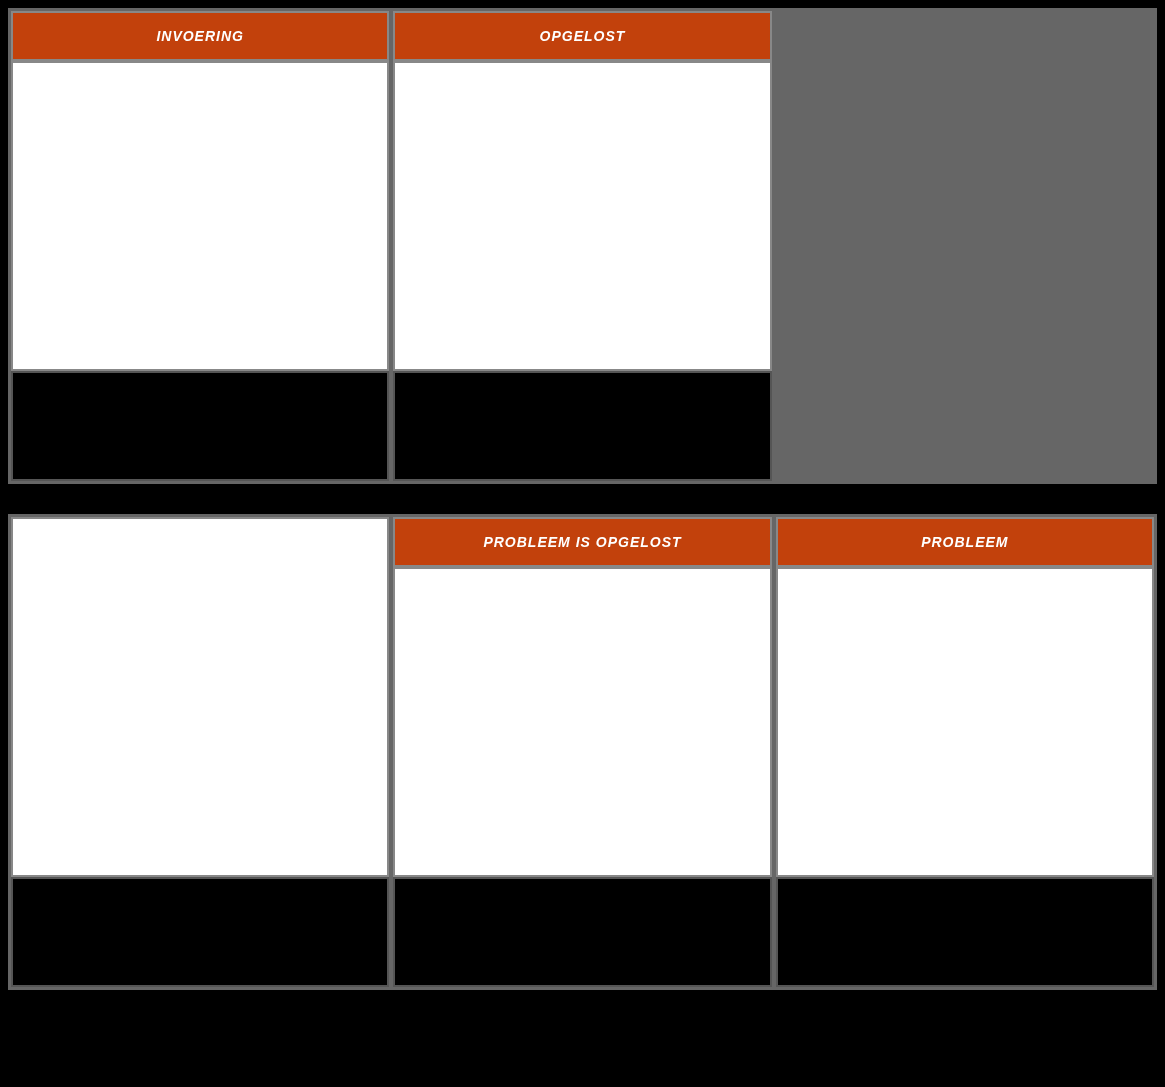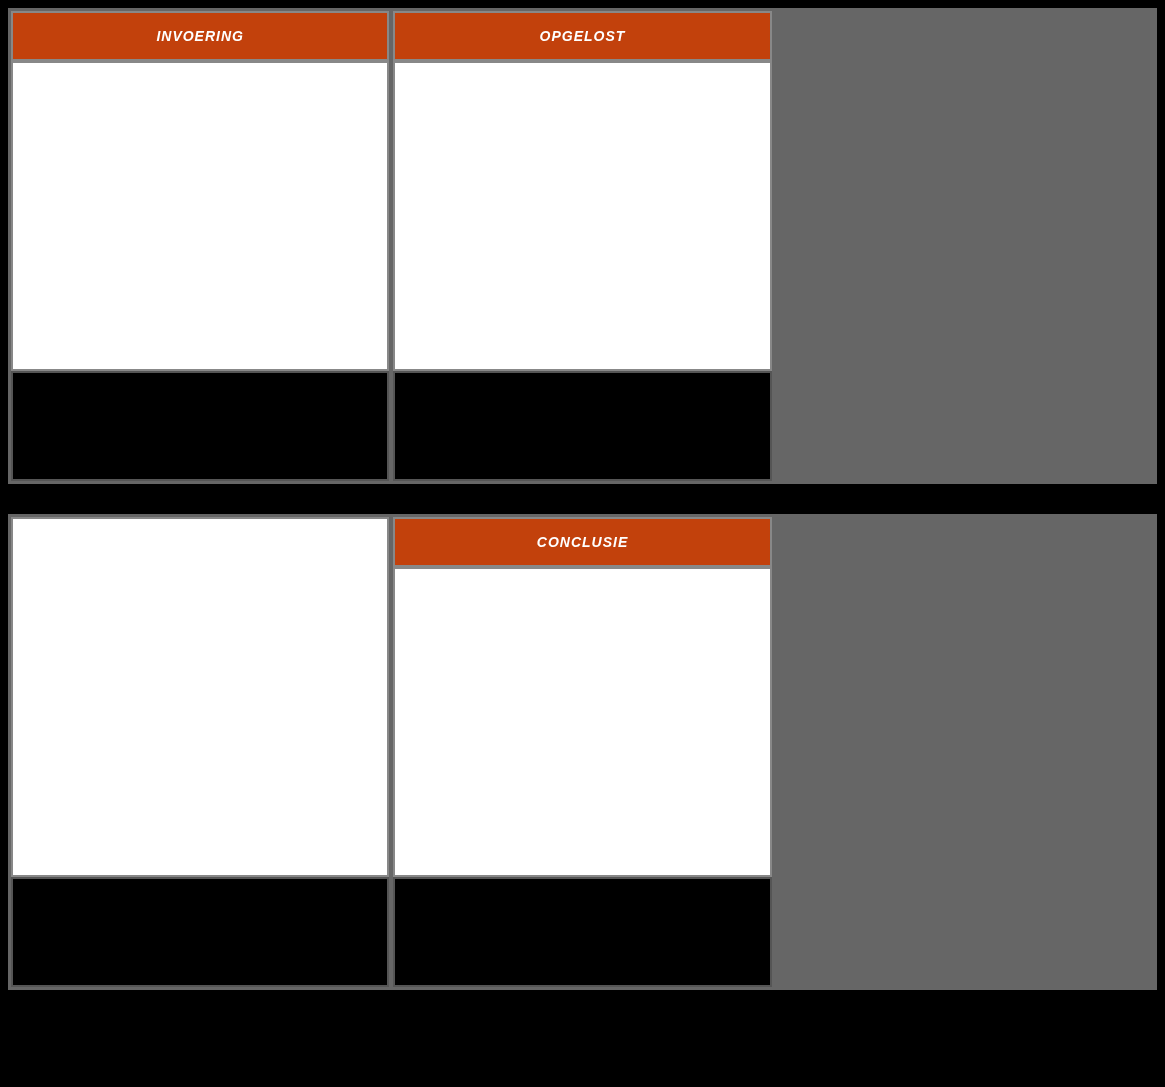--- a/index.html
+++ b/index.html
@@ -83,22 +83,29 @@
 
 </div>
 
 <div class="grid-section" id="bottom-section">
 
   <div class="cell">
     <div class="cell-image-area"></div>
     <div class="cell-bottom-area"></div>
   </div>
 
+  <div class="cell">
+    <div class="cell-header">
+      <span class="cell-header-label">PROBLEEM IS OPGELOST</span>
+    </div>
+    <div class="cell-image-area"></div>
+    <div class="cell-bottom-area"></div>
+  </div>
 
   <div class="cell">
     <div class="cell-header">
-      <span class="cell-header-label">CONCLUSIE</span>
+      <span class="cell-header-label">PROBLEEM</span>
     </div>
     <div class="cell-image-area"></div>
     <div class="cell-bottom-area"></div>
   </div>
 
 </div>
 
 </body></html>

